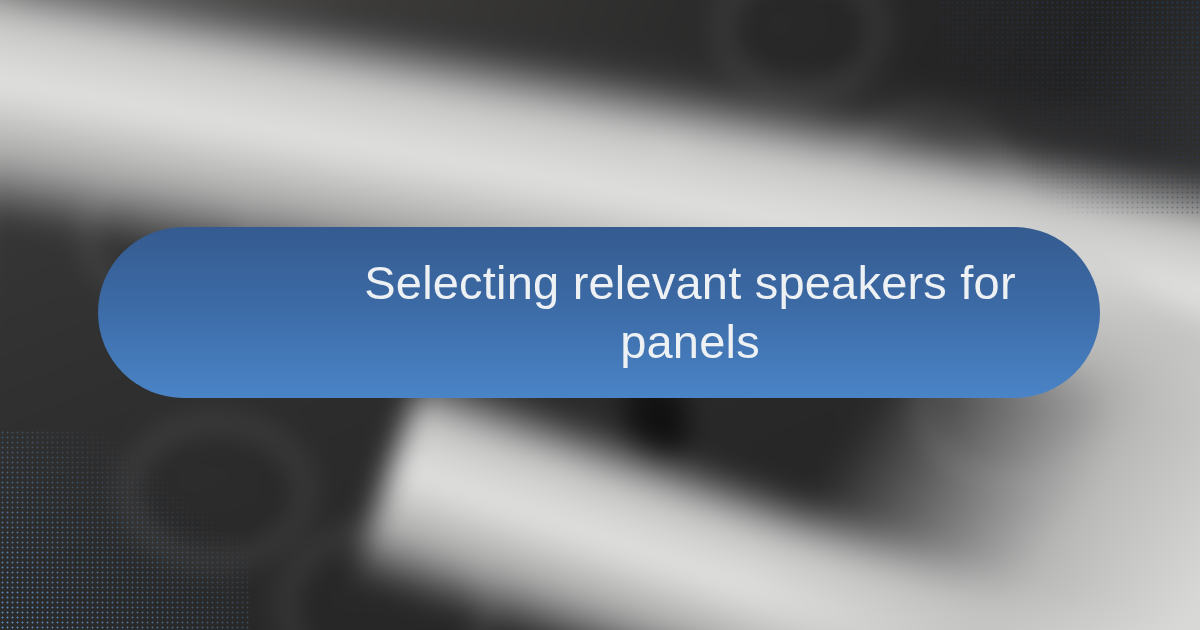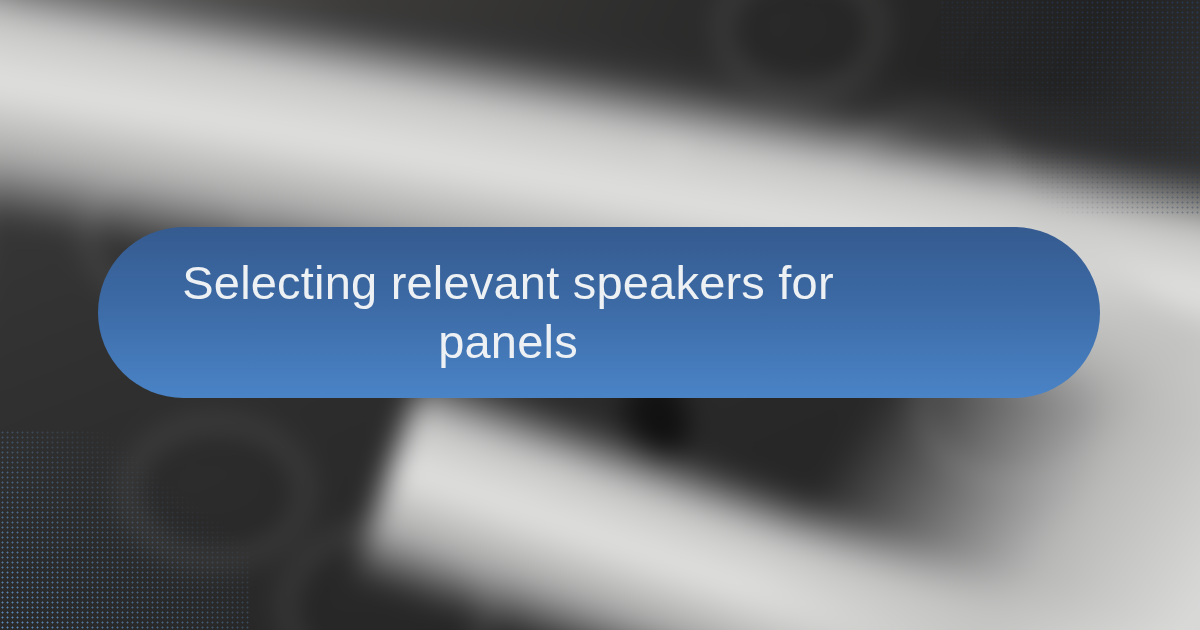--- a/index.html
+++ b/index.html
@@ -166,21 +166,21 @@
   .pill {
     position: absolute;
     left: 98px;
     top: 227px;
     width: 1002px;
     height: 171px;
     border-radius: 86px;
     background: linear-gradient(180deg, #355b90 0%, #3c6aa5 45%, #4a84c7 100%);
     display: flex;
     align-items: center;
-    justify-content: flex-start;
+    justify-content: flex-end;
     box-sizing: border-box;
     padding: 0 60px;
   }
   .pill-title {
     margin: 0;
     color: #eef1f4;
     font-family: "Liberation Sans", sans-serif;
     font-size: 47px;
     font-weight: 400;
     line-height: 1.25;

